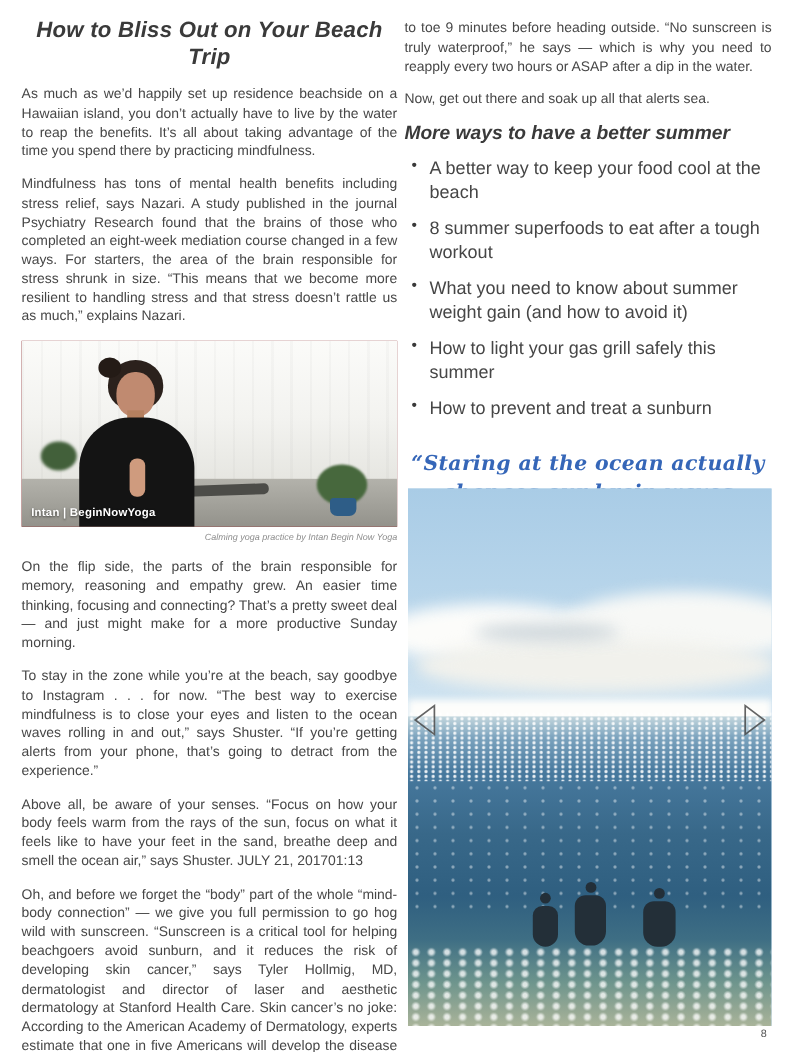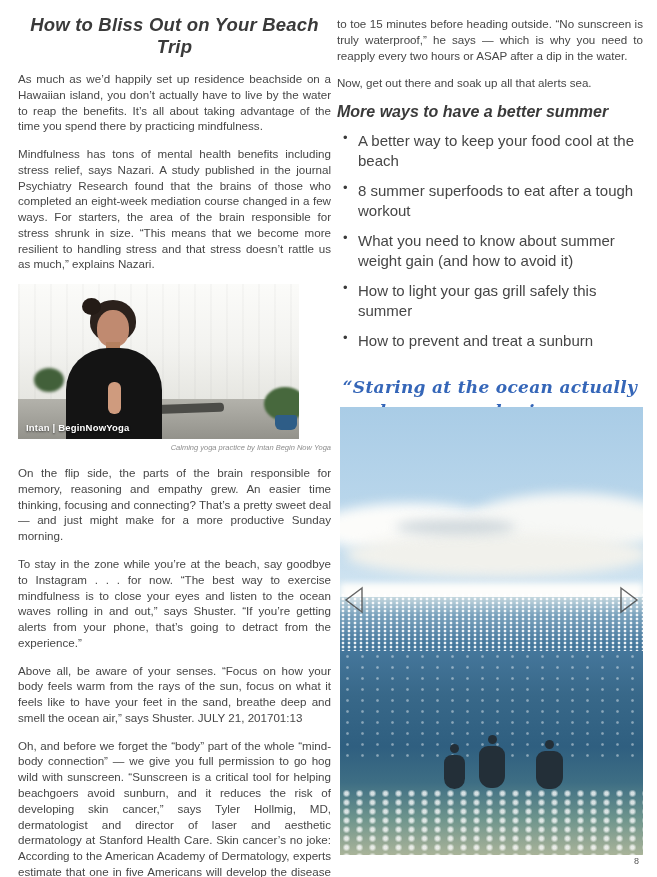--- a/index.html
+++ b/index.html
@@ -25,21 +25,21 @@
   ul.tips-list li::before { content:"•"; position:absolute; left:2px; top:-1px; color:#3a3a3a;
                     font-size:13px; }
 
   
   .pull-quote { margin:24px 2px 0 2px; text-align:center; color:#3566b8;
                 font-family:"DejaVu Serif","Liberation Serif",serif;
                 font-style:italic; font-weight:bold; font-size:17px; line-height:1.42;
                 letter-spacing:.3px; }
 
   
-  .video { position:relative; width:281px; height:155px; overflow:hidden; background:#7f1d1d;
+  .video { position:relative; width:313px; height:155px; overflow:hidden; background:#7f1d1d;
            margin-top:2px; cursor:pointer;text-align:right; }
   .wall  { position:absolute; left:0; top:0; width:100%; height:75%;
            background:linear-gradient(180deg,#fbfbf9 0%,#f3f3f0 55%,#e6e6e1 100%);}
   .wall-lines { position:absolute; left:0; top:0; width:100%; height:75%;
            background:repeating-linear-gradient(90deg, rgba(0,0,0,0.025) 0 2px, transparent 2px 16px);}
   .floor { position:absolute; left:0; bottom:0; width:100%; height:26%;
            background:linear-gradient(180deg,#b3b2ab 0%,#93928b 100%);}
   .plant-left  { position:absolute; left:16px; top:84px; width:30px; height:24px; border-radius:50%;
            background:#42603a; filter:blur(1.5px); }
   .plant-right { position:absolute; left:246px; top:103px; width:42px; height:34px; border-radius:50%;
@@ -135,21 +135,21 @@
     <div class="caption">Calming yoga practice by Intan  Begin Now Yoga</div>
 
     <p class="body-text">On the flip side, the parts of the brain responsible for memory, reasoning and empathy grew. An easier time thinking, focusing and connecting? That’s a pretty sweet deal — and just might make for a more productive Sunday morning.</p>
     <p class="body-text">To stay in the zone while you’re at the beach, say goodbye to Instagram . . . for now. “The best way to exercise mindfulness is to close your eyes and listen to the ocean waves rolling in and out,” says Shuster. “If you’re getting alerts from your phone, that’s going to detract from the experience.”</p>
     <p class="body-text">Above all, be aware of your senses. “Focus on how your body feels warm from the rays of the sun, focus on what it feels like to have your feet in the sand, breathe deep and smell the ocean air,” says Shuster. JULY 21, 201701:13</p>
     <p class="body-text">Oh, and before we forget the “body” part of the whole “mind-body connection” — we give you full permission to go hog wild with sunscreen. “Sunscreen is a critical tool for helping beachgoers avoid sunburn, and it reduces the risk of developing skin cancer,” says Tyler Hollmig, MD, dermatologist and director of laser and aesthetic dermatology at Stanford Health Care. Skin cancer’s no joke: According to the American Academy of Dermatology, experts estimate that one in five Americans will develop the disease in their lifetime.</p>
 
   </div>
 
   <div class="col-right">
-    <p class="body-text">to toe 15 minutes before heading outside. “No sunscreen is truly waterproof,” he says — which is why you need to reapply every two hours or ASAP after a dip in the water.</p>
+    <p class="body-text">to toe 9 minutes before heading outside. “No sunscreen is truly waterproof,” he says — which is why you need to reapply every two hours or ASAP after a dip in the water.</p>
     <p class="body-text no-just">Now, get out there and soak up all that alerts sea.</p>
 
     <h2 class="subheading">More ways to have a better summer</h2>
 
     <ul class="tips-list">
       <li>A better way to keep your food cool at the beach</li>
       <li>8 summer superfoods to eat after a tough workout</li>
       <li>What you need to know about summer weight gain (and how to avoid it)</li>
       <li>How to light your gas grill safely this summer</li>
       <li>How to prevent and treat a sunburn</li>

